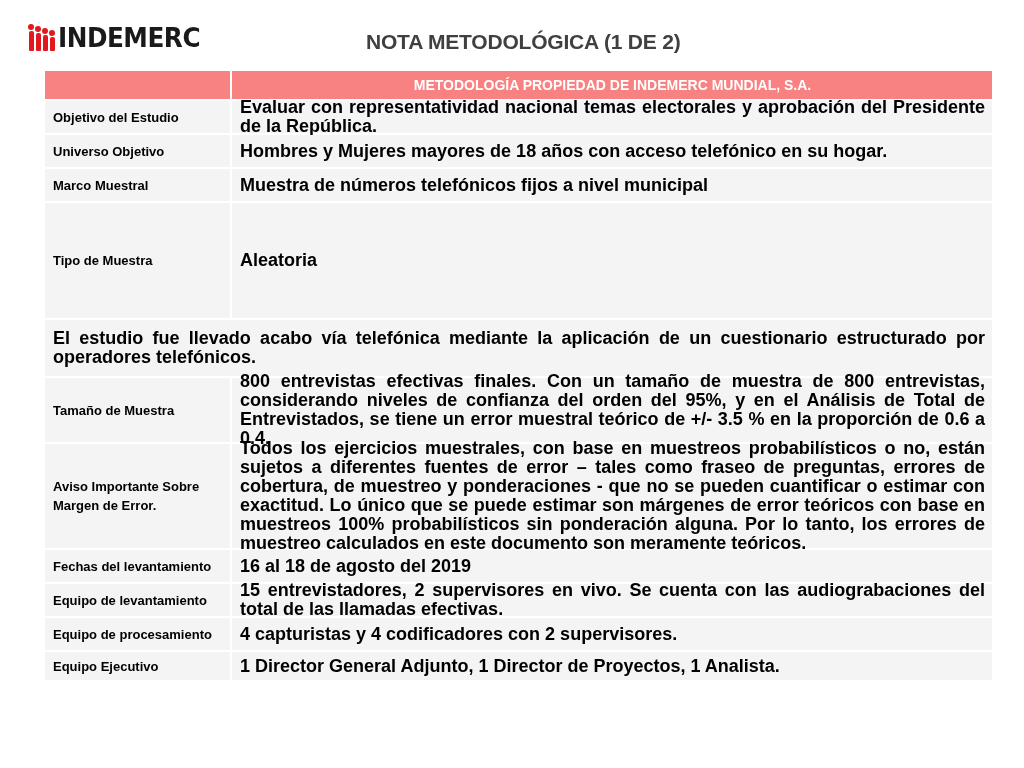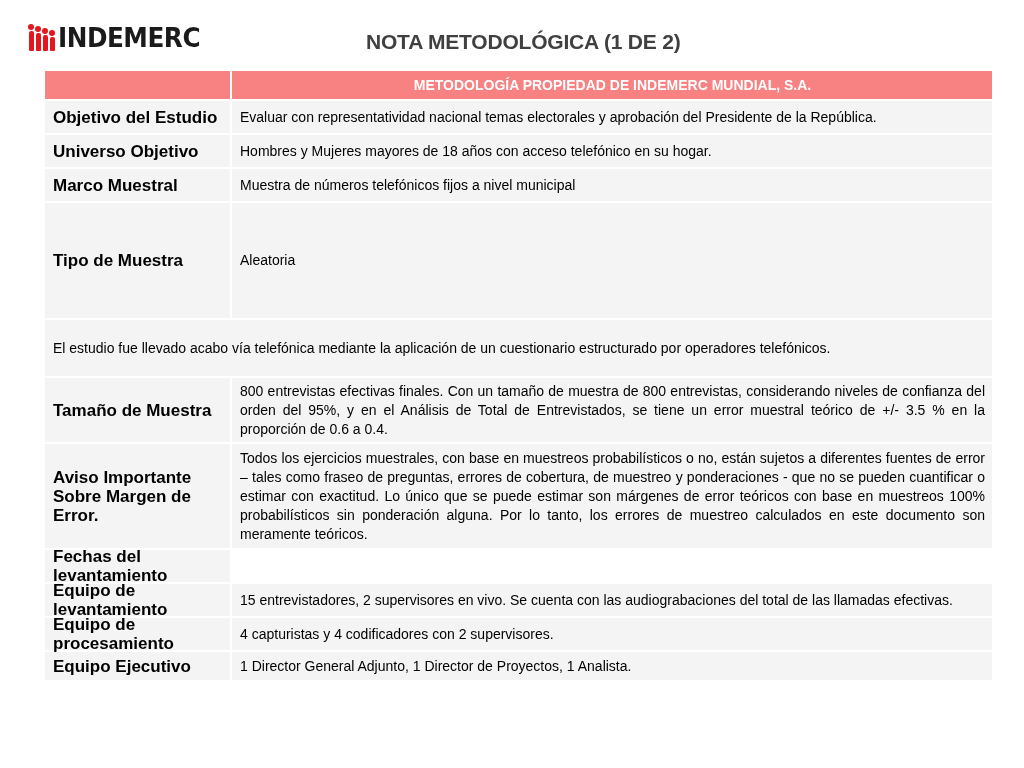--- a/index.html
+++ b/index.html
@@ -9,22 +9,22 @@
     }
     .logo { position: absolute; left: 28px; top: 15px; height: 36px; display: flex; align-items: flex-end; }
     .logo-figs { display: flex; align-items: flex-end; margin-right: 2px; }
     .fig { display: flex; flex-direction: column; align-items: center; margin-right: 1px; }
     .fig .head { width: 6px; height: 6px; border-radius: 50%; background: #e3171e; margin-bottom: 1px; }
     .fig .body { width: 5px; background: #e3171e; border-radius: 2px 2px 1px 1px; }
     .logo-text { font-family: "DejaVu Sans", sans-serif; font-size: 26px; font-weight: bold; color: #1a1a1a; letter-spacing: -0.5px; line-height: 26px; transform: scaleX(0.95); transform-origin: left bottom; }
     .title { position: absolute; left: 366px; top: 30px; font-size: 21px; font-weight: bold; color: #404040; letter-spacing: -0.2px; }
     .table { position: absolute; left: 45px; top: 71px; width: 947px; }
     .row { display: flex; margin-bottom: 2px; }
-    .cell-label { width: 185px; margin-right: 2px; background: #f4f4f4; display: flex; align-items: center; padding: 0 8px; box-sizing: border-box; font-weight: bold; font-size: 17px; line-height: 19px; }
-    .cell-value { flex: 1; background: #f4f4f4; display: flex; align-items: center; padding: 0 7px 0 8px; box-sizing: border-box; font-size: 14px; line-height: 19px; text-align: justify; }
+    .cell-label { width: 185px; margin-right: 2px; background: #f4f4f4; display: flex; align-items: center; padding: 0 8px; box-sizing: border-box; font-weight: bold; font-size: 13px; line-height: 19px; }
+    .cell-value { flex: 1; background: #f4f4f4; display: flex; align-items: center; padding: 0 7px 0 8px; box-sizing: border-box; font-size: 18px; line-height: 19px; text-align: justify; font-weight: bold; }
     .cell-value span { width: 100%; }
     .hdr .cell-label, .hdr .cell-value { background: #f88282; }
     .hdr .cell-value { justify-content: center; color: #ffffff; font-weight: bold; font-size: 14px; }
     .hdr .cell-value span { text-align: center; }
   </style>
 </head>
 <body>
 
 <div class="logo">
   <div class="logo-figs">
@@ -94,20 +94,23 @@
       </div>
   </div>
   <div class="row" style="height:104px">
     <div class="cell-label">Aviso Importante Sobre Margen de Error.</div>
     <div class="cell-value">
         <span>Todos los ejercicios muestrales, con base en muestreos probabilísticos o no, están sujetos a diferentes fuentes de error – tales como fraseo de preguntas, errores de cobertura, de muestreo y ponderaciones - que no se pueden cuantificar o estimar con exactitud. Lo único que se puede estimar son márgenes de error teóricos con base en muestreos 100% probabilísticos sin ponderación alguna. Por lo tanto, los errores de muestreo calculados en este documento son meramente teóricos.</span>
       </div>
   </div>
   <div class="row" style="height:32px">
     <div class="cell-label">Fechas del levantamiento</div>
+    <div class="cell-value">
+        <span>16 al 18  de agosto del 2019</span>
+      </div>
   </div>
   <div class="row" style="height:32px">
     <div class="cell-label">Equipo de levantamiento</div>
     <div class="cell-value">
         <span>15 entrevistadores, 2 supervisores en vivo. Se cuenta con las audiograbaciones del total de las llamadas efectivas.</span>
       </div>
   </div>
   <div class="row" style="height:32px">
     <div class="cell-label">Equipo de procesamiento</div>
     <div class="cell-value">

